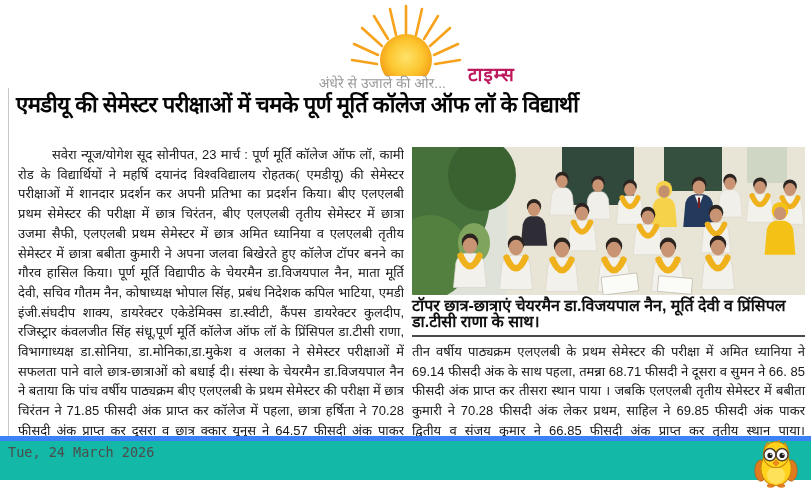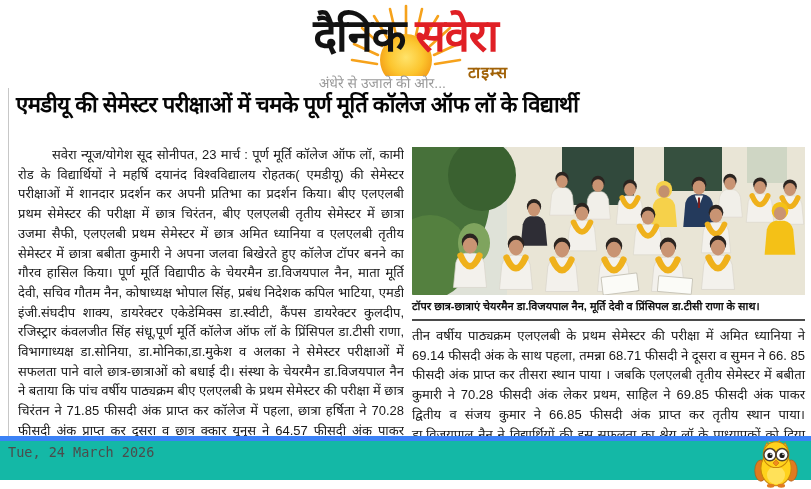--- a/index.html
+++ b/index.html
@@ -9,34 +9,34 @@
 
   
   .masthead{position:absolute;left:0;top:2px;width:100%;height:92px;}
   .sun{position:absolute;left:50%;margin-left:-62px;top:2px;z-index:0;}
   .logo-line{position:relative;z-index:1;text-align:center;margin-top:10px;
              font-size:45px;font-weight:700;line-height:1.05;letter-spacing:-1px;}
   .logo-black{color:#121212;margin-right:10px;}
   .logo-red{color:#e01f25;}
   .tagline{position:absolute;left:250px;top:71px;width:196px;text-align:right;
            font-size:14px;color:#9a9a9a;z-index:1;}
-  .times{position:absolute;left:468px;top:59px;font-size:16px;font-weight:700;
-         color:#a16207;letter-spacing:1px;z-index:1;}
+  .times{position:absolute;left:468px;top:59px;font-size:19px;font-weight:700;
+         color:#be185d;letter-spacing:1px;z-index:1;}
 
   
   .headline{position:absolute;left:16px;top:90px;width:790px;margin:0;
             font-size:22px;font-weight:700;color:#050505;line-height:1.4;
             white-space:nowrap;letter-spacing:-0.5px;}
 
   
   .col-left{position:absolute;left:18px;top:145px;width:386px;height:302px;overflow:hidden;}
   .col-left p{margin:0;font-size:13px;line-height:19.7px;text-align:justify;text-indent:34px;color:#181818;}
   .col-right{position:absolute;left:412px;top:147px;width:393px;height:300px;}
   .photo{width:393px;height:148px;display:block;}
-  .caption{font-size:11px;font-weight:700;color:#101010;padding:3px 0 5px;
+  .caption{font-size:16px;font-weight:700;color:#101010;padding:3px 0 5px;
            border-bottom:2px solid #4a4a4a;line-height:16px;}
   .right-text{margin:5px 0 0;font-size:13px;line-height:19.7px;text-align:justify;color:#181818;}
 
   
   .footer{position:absolute;left:0;top:436px;width:811px;height:39px;background:#14b8a6;
           border-top:5px solid #3b82f6;}
   .footer .date,.footer .url{position:absolute;left:8px;
           font-family:"DejaVu Sans Mono","Liberation Mono",monospace;
           font-size:13.5px;color:#4c4c4c;white-space:nowrap;}
   .footer .date{top:3px;}
@@ -67,23 +67,20 @@
         <line x1="80" y1="35" x2="94" y2="12"></line>
         <line x1="38" y1="42" x2="18" y2="24"></line>
         <line x1="86" y1="42" x2="106" y2="24"></line>
         <line x1="34" y1="51" x2="10" y2="40"></line>
         <line x1="90" y1="51" x2="114" y2="40"></line>
         <line x1="33" y1="60" x2="8" y2="56"></line>
         <line x1="91" y1="60" x2="116" y2="56"></line>
       </g>
       <circle cx="62" cy="56" r="26" fill="url(#sg)"></circle>
     </svg>
-    <div class="logo-line">
-      <span class="logo-black">दैनिक</span><span class="logo-red">सवेरा</span>
-    </div>
     <span class="tagline">अंधेरे से उजाले की ओर...</span>
     <span class="times">टाइम्स</span>
   </header>
 
   <h1 class="headline">एमडीयू की सेमेस्टर परीक्षाओं में चमके पूर्ण मूर्ति कॉलेज ऑफ लॉ के विद्यार्थी</h1>
 
   <div class="col-left">
     <p>सवेरा न्यूज/योगेश सूद सोनीपत, 23 मार्च : पूर्ण मूर्ति कॉलेज ऑफ लॉ, कामी रोड के विद्यार्थियों ने महर्षि दयानंद विश्वविद्यालय रोहतक( एमडीयू) की सेमेस्टर परीक्षाओं में शानदार प्रदर्शन कर अपनी प्रतिभा का प्रदर्शन किया। बीए एलएलबी प्रथम सेमेस्टर की परीक्षा में छात्र चिरंतन, बीए एलएलबी तृतीय सेमेस्टर में छात्रा उजमा सैफी, एलएलबी प्रथम सेमेस्टर में छात्र अमित ध्यानिया व एलएलबी तृतीय सेमेस्टर में छात्रा बबीता कुमारी ने अपना जलवा बिखेरते हुए कॉलेज टॉपर बनने का गौरव हासिल किया। पूर्ण मूर्ति विद्यापीठ के चेयरमैन डा.विजयपाल नैन, माता मूर्ति देवी, सचिव गौतम नैन, कोषाध्यक्ष भोपाल सिंह, प्रबंध निदेशक कपिल भाटिया, एमडी इंजी.संघदीप शाक्य, डायरेक्टर एकेडेमिक्स डा.स्वीटी, कैंपस डायरेक्टर कुलदीप, रजिस्ट्रार कंवलजीत सिंह संधू,पूर्ण मूर्ति कॉलेज ऑफ लॉ के प्रिंसिपल डा.टीसी राणा, विभागाध्यक्ष डा.सोनिया, डा.मोनिका,डा.मुकेश व अलका ने सेमेस्टर परीक्षाओं में सफलता पाने वाले छात्र-छात्राओं को बधाई दी। संस्था के चेयरमैन डा.विजयपाल नैन ने बताया कि पांच वर्षीय पाठ्यक्रम बीए एलएलबी के प्रथम सेमेस्टर की परीक्षा में छात्र चिरंतन ने 71.85 फीसदी अंक प्राप्त कर कॉलेज में पहला, छात्रा हर्षिता ने 70.28 फीसदी अंक प्राप्त कर दूसरा व छात्र क्कार यूनुस ने 64.57 फीसदी अंक पाकर तीसरा स्थान प्राप्त किया। वहीं  बीए एलएलबी तृतीय सेमेस्टर में छात्रा उजमा सैफी ने 75.62 फीसदी , नीतू सिंह ने 66.50 फीसदी व सेजल खत्री 65.62 फीसदी हासिल कर क्रमशः पहले, दूसरे व तीसरे स्थान पर रही।</p>
   </div>
 

